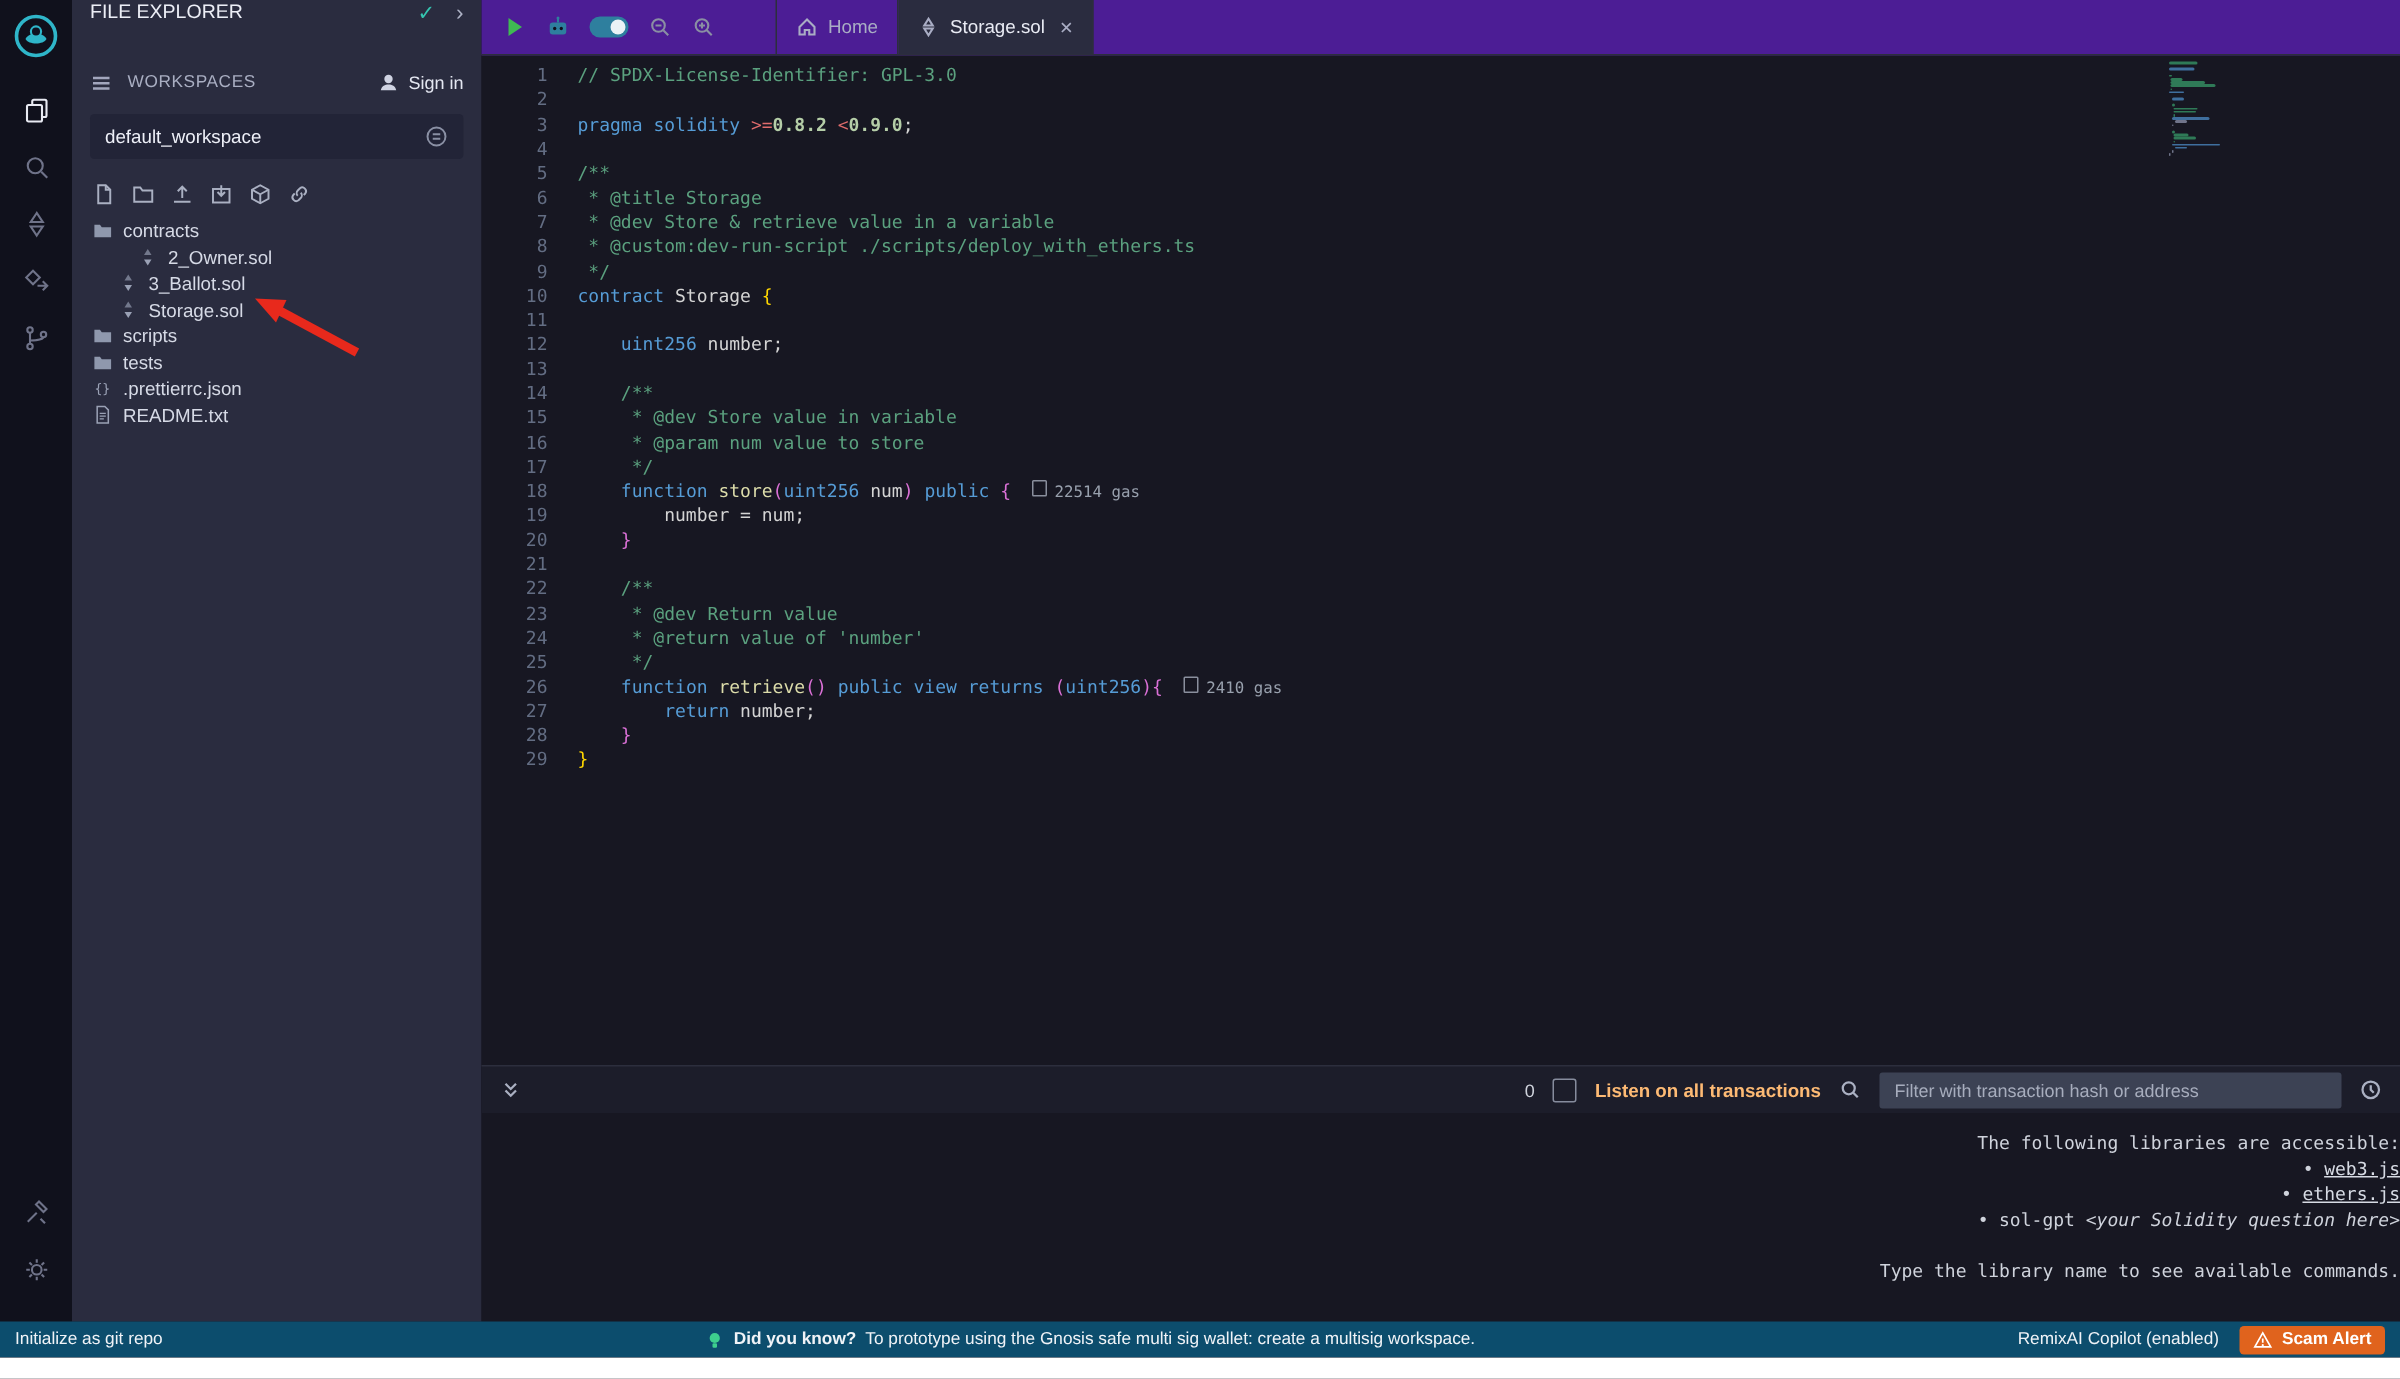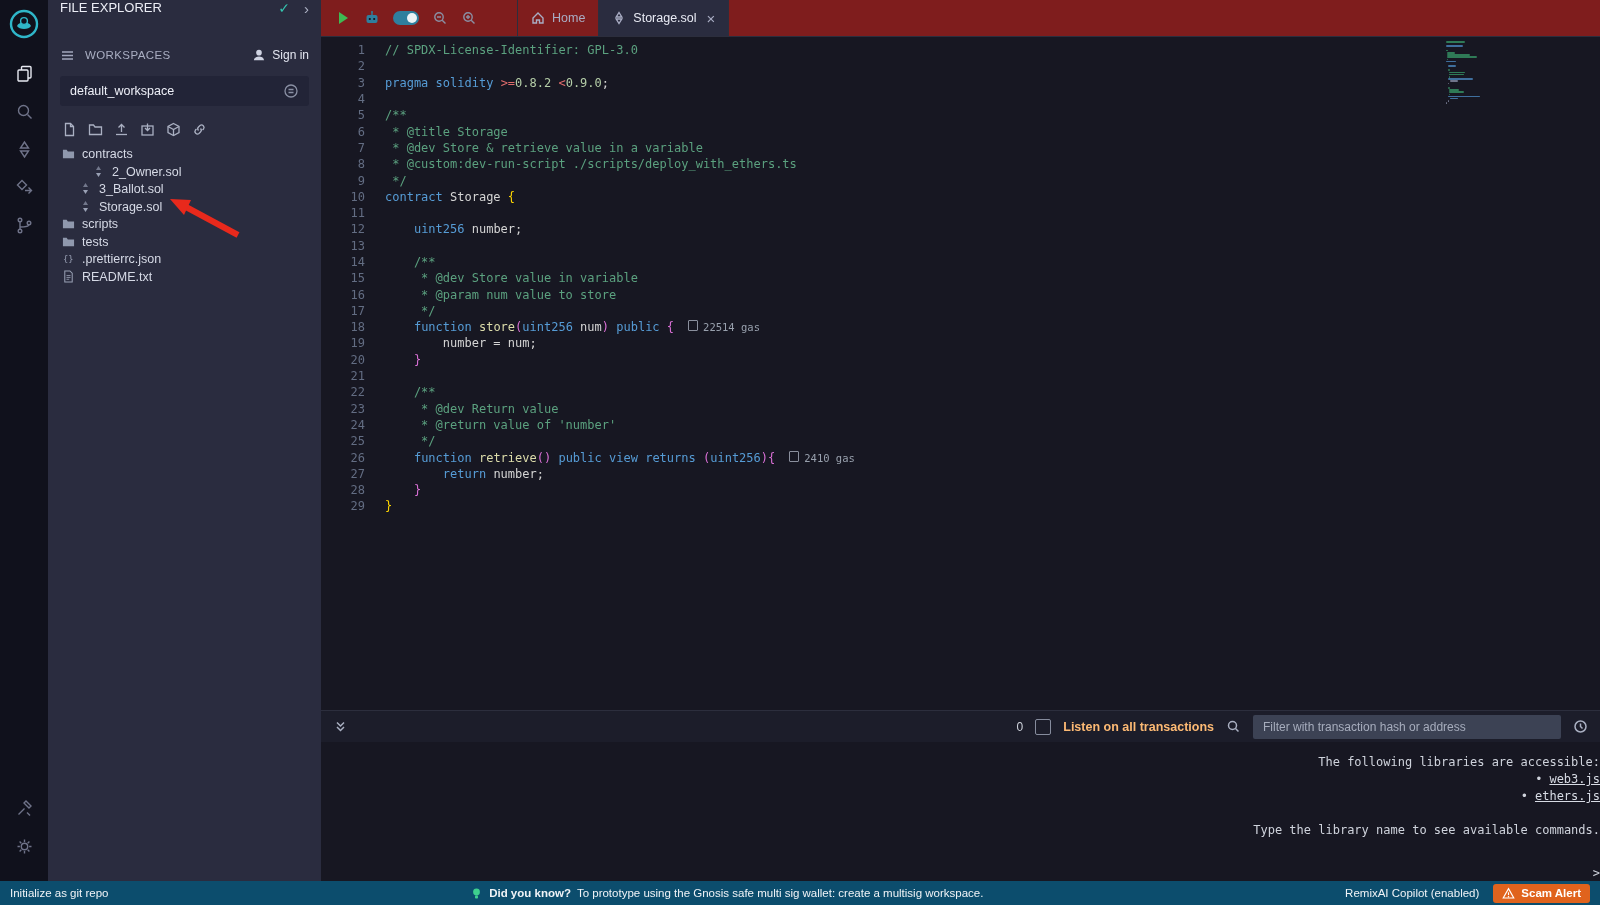--- a/index.html
+++ b/index.html
@@ -34,41 +34,41 @@
   .fe-toolbar .tb{cursor:pointer;display:flex;}
   .fe-toolbar svg{width:15px;height:15px;stroke:#aab0c2;fill:none;stroke-width:1.3;}
   .tree{font-size:12.5px;}
   .tree-row{display:flex;align-items:flex-start;gap:7px;height:17.5px;cursor:pointer;white-space:nowrap;}
   .tree-label{color:#d6dae6;}
   .ticon{width:13px;height:13px;flex:none;}
   .arrow-overlay{position:absolute;left:0;top:0;width:273px;height:400px;pointer-events:none;z-index:9;}
 
   
   .main{position:absolute;left:321px;top:0;right:0;bottom:24px;background:#171722;}
-  .tabbar{position:absolute;top:0;left:0;right:0;height:36px;background:#7f1d1d;border-bottom:1px solid #2c2e3d;display:flex;align-items:center;}
+  .tabbar{position:absolute;top:0;left:0;right:0;height:36px;background:#4c1d95;border-bottom:1px solid #2c2e3d;display:flex;align-items:center;}
   .controls{display:flex;align-items:center;gap:13px;padding:0 14px;}
   .controls svg{width:16px;height:16px;}
   .ctl{cursor:pointer;display:flex;}
   .toggle{width:26px;height:14px;background:#2e7f9e;border-radius:8px;position:relative;cursor:pointer;display:inline-block;}
   .toggle .knob{position:absolute;right:2px;top:2px;width:10px;height:10px;border-radius:50%;background:#eaf2f6;}
   .tab{height:36px;display:flex;align-items:center;gap:7px;padding:0 13px;font-size:12.5px;color:#a9adc4;border-right:1px solid #2c2e3d;cursor:pointer;white-space:nowrap;}
   .tab.home{border-left:1px solid #2c2e3d;margin-left:26px;}
   .tab.active{background:#2a2c3f;color:#e9ebf4;}
   .tab svg{width:14px;height:14px;stroke:#a9adc4;fill:none;stroke-width:1.4;}
   .tab-close{font-size:15px;color:#a9adc4;margin-left:3px;cursor:pointer;line-height:1;}
 
   .editor{position:absolute;top:37px;left:0;right:0;height:673px;overflow:hidden;font-family:"DejaVu Sans Mono",monospace;font-size:12px;padding-top:5px;cursor:text;}
   .code-line{display:flex;height:16.3px;align-items:center;}
   .ln{width:44px;text-align:right;color:#636d83;flex:none;user-select:none;}
   .ct{margin-left:20px;white-space:pre;}
   .tk-c{color:#5ba17f;}
   .tk-k{color:#569cd6;}
   .tk-p{color:#d4d4d4;}
   .tk-o{color:#e06c6c;}
-  .tk-n{color:#b5cea8;}
+  .tk-n{color:#b5cea8;font-weight:bold;}
   .tk-b1{color:#ffd700;}
   .tk-b2{color:#da70d6;}
   .tk-f{color:#dcdcaa;}
   .tk-g{color:#98a0ad;font-size:10.5px;}
   .tk-gi{display:inline-block;width:8px;height:9px;border:1px solid #8a8f9d;border-radius:1px;margin:0 5px 0 14px;}
   .minimap{position:absolute;top:4px;right:58px;width:96px;cursor:pointer;}
   .mini-row{height:2.2px;}
   .mini-bar{height:1.6px;border-radius:1px;}
 
   
@@ -556,20 +556,21 @@
               <path d="M7.5 4.5v3l2 2"></path>
             </svg>
           </span>
       </div>
     </div>
 
     <div class="termout">
         <div class="term-line">The following libraries are accessible:</div>
         <div class="term-line"><span class="bullet">•</span><a class="term-link">web3.js</a></div>
         <div class="term-line"><span class="bullet">•</span><a class="term-link">ethers.js</a></div>
+        <div class="term-line"><span class="bullet">•</span><span>sol-gpt </span><i class="term-italic">&lt;your Solidity question here&gt;</i></div>
         <div class="term-line">&nbsp;</div>
         <div class="term-line">Type the library name to see available commands.</div>
         <div class="term-line term-prompt">&gt;</div>
       </div>
   </section>
 
   <footer class="statusbar">
     <span>Initialize as git repo</span>
     <span class="sb-center">
       <svg class="bulb" viewBox="0 0 13 13">

